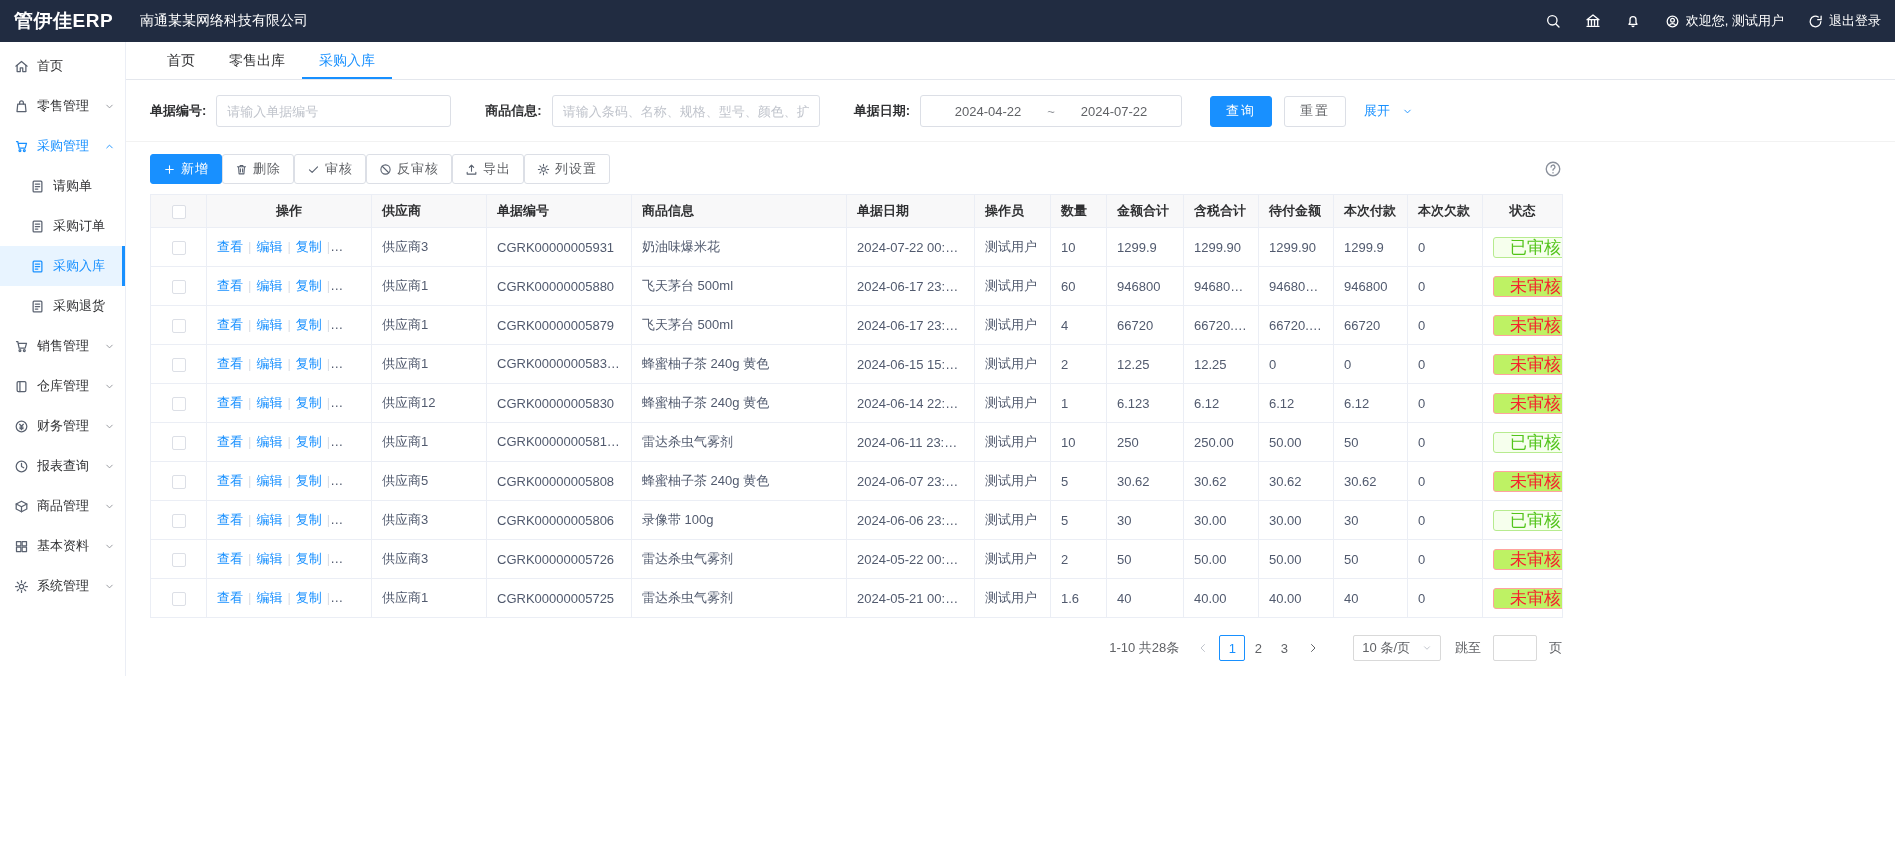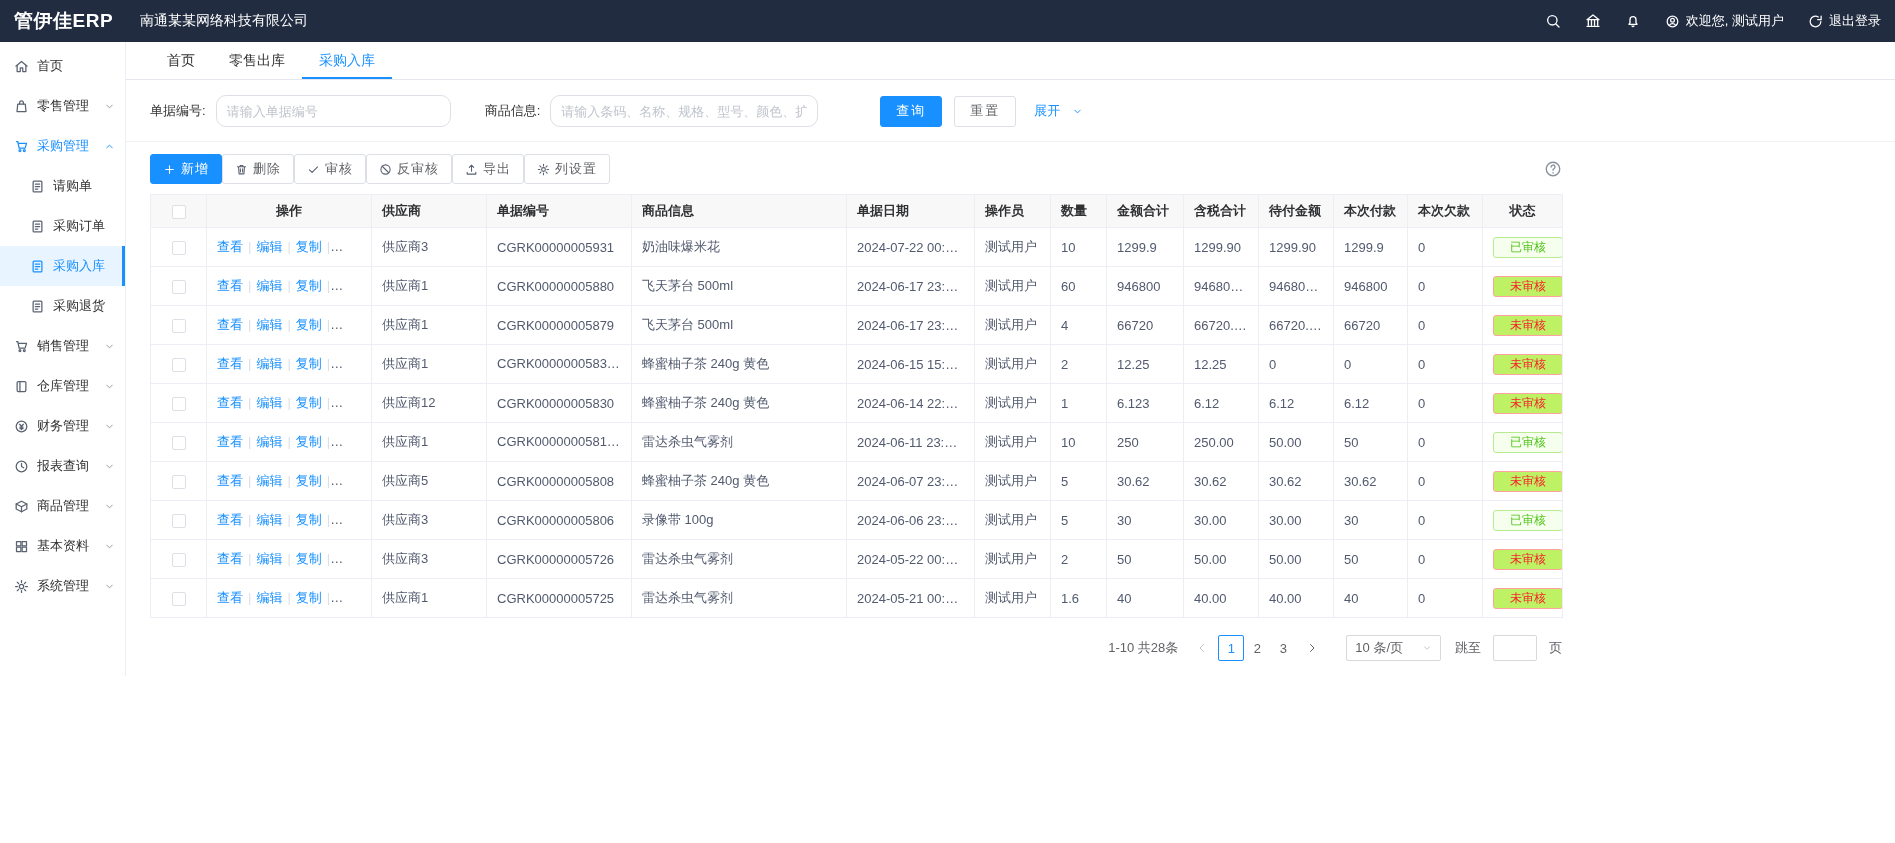--- a/index.html
+++ b/index.html
@@ -37,22 +37,22 @@
   .menu-item.selected::after{content:"";position:absolute;right:0;top:0;bottom:0;width:3px;background:var(--primary,#1890ff)}
 
   
   .tabbar{display:flex;border-bottom:1px solid #e4e7ed;padding-left:24px;height:38px}
   .tab{padding:0 17px;line-height:36px;font-size:14px;color:#303133;cursor:pointer}
   .tab.active{color:var(--primary,#1890ff);border-bottom:2px solid var(--primary,#1890ff)}
 
   
   .filters{display:flex;align-items:center;padding:15px 24px 14px;border-bottom:1px solid #f2f2f2}
   .filter-group{display:flex;align-items:center;margin-right:34px}
-  .filter-label{font-size:13px;font-weight:normal;color:#303133;margin-right:10px;white-space:nowrap}
-  .input{height:32px;border:1px solid #dcdfe6;border-radius:10px;padding:0 10px;font-size:13px;color:#606266;font-family:inherit;outline:none}
+  .filter-label{font-size:13px;font-weight:bold;color:#303133;margin-right:10px;white-space:nowrap}
+  .input{height:32px;border:1px solid #dcdfe6;border-radius:3px;padding:0 10px;font-size:13px;color:#606266;font-family:inherit;outline:none}
   .input::placeholder{color:#c0c4cc}
   .date-range{height:32px;width:262px;border:1px solid #dcdfe6;border-radius:3px;display:flex;align-items:center;justify-content:center;gap:26px;font-size:13px;color:#606266;cursor:pointer}
   .tilde{color:#909399}
   .btn{height:31px;padding:0 15px;border:1px solid #dcdfe6;background:#fff;border-radius:3px;font-size:13px;color:#606266;cursor:pointer;display:inline-flex;align-items:center;gap:5px;font-family:inherit;letter-spacing:2px;white-space:nowrap}
   .btn-primary{background:var(--primary,#1890ff);border-color:var(--primary,#1890ff);color:#fff}
   .btn-search{margin-left:28px}
   .btn-reset{margin-left:12px}
   .expand-link{color:var(--primary,#1890ff);font-size:13px;display:inline-flex;align-items:center;gap:12px;margin-left:18px;cursor:pointer;text-decoration:none}
   .expand-link svg{width:11px;height:11px}
 
@@ -66,33 +66,33 @@
 
   
   .table-wrap{margin:0 24px}
   table{border-collapse:collapse;width:1412px;table-layout:fixed;font-size:13px}
   th,td{border:1px solid #ebeef5;padding:0 10px;height:39px;text-align:left;color:#515a6e;overflow:hidden;white-space:nowrap;text-overflow:ellipsis}
   th{background:#f8f8f9;color:#303133;font-weight:bold;height:33px}
   .c-center{text-align:center}
   .checkbox{display:inline-block;width:14px;height:14px;border:1px solid #dcdfe6;border-radius:2px;background:#fff;vertical-align:middle;cursor:pointer}
   .link{color:var(--primary,#1890ff);cursor:pointer;text-decoration:none}
   .sep{color:#dcdfe6;margin:0 5px}
-  .badge{display:inline-block;padding:1px 16px;font-size:12px;border-radius:3px;line-height:17px}
+  .badge{display:inline-block;padding:1px 16px;font-size:17px;border-radius:3px;line-height:17px}
   .badge-green{color:var(--success,#52c41a);background:#f6ffed;border:1px solid #b7eb8f}
   .badge-red{color:var(--danger,#f5222d);background:#bef264;border:1px solid #ffa39e}
 
   
   .pagination{display:flex;align-items:center;justify-content:flex-end;gap:6px;width:1412px;margin:17px 0 0 24px;font-size:13px;color:#606266}
   .pagination .total{margin-right:8px}
   .page-arrow{border:none;background:none;color:#606266;cursor:pointer;padding:0 4px;display:inline-flex}
   .page-arrow.disabled{color:#c0c4cc;cursor:default}
   .page-arrow svg{width:12px;height:12px}
   .page-btn{min-width:26px;height:26px;border:none;background:none;border-radius:2px;font-size:13px;color:#606266;cursor:pointer;font-family:inherit}
   .page-btn.active{border:1px solid var(--primary,#1890ff);color:var(--primary,#1890ff)}
-  .page-size{height:26px;border:1px solid #d9d9d9;border-radius:2px;display:inline-flex;align-items:center;gap:19px;padding:0 8px;color:#606266;cursor:pointer;margin-left:18px}
+  .page-size{height:26px;border:1px solid #d9d9d9;border-radius:2px;display:inline-flex;align-items:center;gap:12px;padding:0 8px;color:#606266;cursor:pointer;margin-left:24px}
   .page-size svg{width:10px;height:10px;color:#b4b9c2}
   .jump{margin-left:8px}
   .jump-input{width:44px;height:26px;border:1px solid #d9d9d9;border-radius:2px;margin:0 6px;padding:0 6px;font-family:inherit;outline:none}
 </style>
 </head>
 <body>
 
 <header class="topbar">
   <div class="logo">管伊佳ERP</div>
   <div class="company">南通某某网络科技有限公司</div>
@@ -328,20 +328,28 @@
     </div>
 
     <div class="filters">
       <div class="filter-group">
         <span class="filter-label">单据编号:</span>
         <input class="input" style="width: 235px;" placeholder="请输入单据编号">
       </div>
       <div class="filter-group">
         <span class="filter-label">商品信息:</span>
         <input class="input" style="width: 268px;" placeholder="请输入条码、名称、规格、型号、颜色、扩展...">
+      </div>
+      <div class="filter-group" style="margin-right:0">
+        <span class="filter-label">单据日期:</span>
+        <div class="date-range">
+          <span>2024-04-22</span>
+          <span class="tilde">~</span>
+          <span>2024-07-22</span>
+        </div>
       </div>
       <button class="btn btn-primary btn-search">查询</button>
       <button class="btn btn-reset">重置</button>
       <a class="expand-link">
         <span>展开</span>
         <span class="icon">
             <svg viewBox="0 0 24 24">
               <path d="M6 9l6 6 6-6"></path>
             </svg>
           </span>

